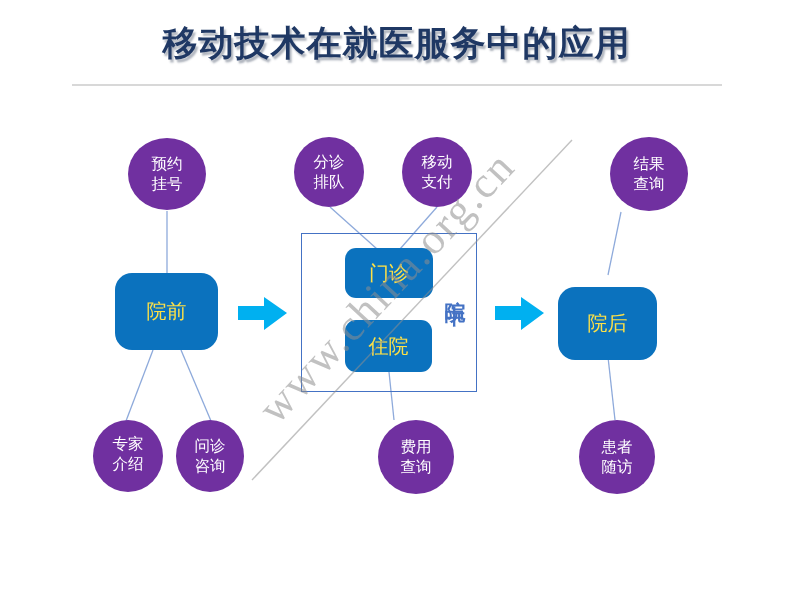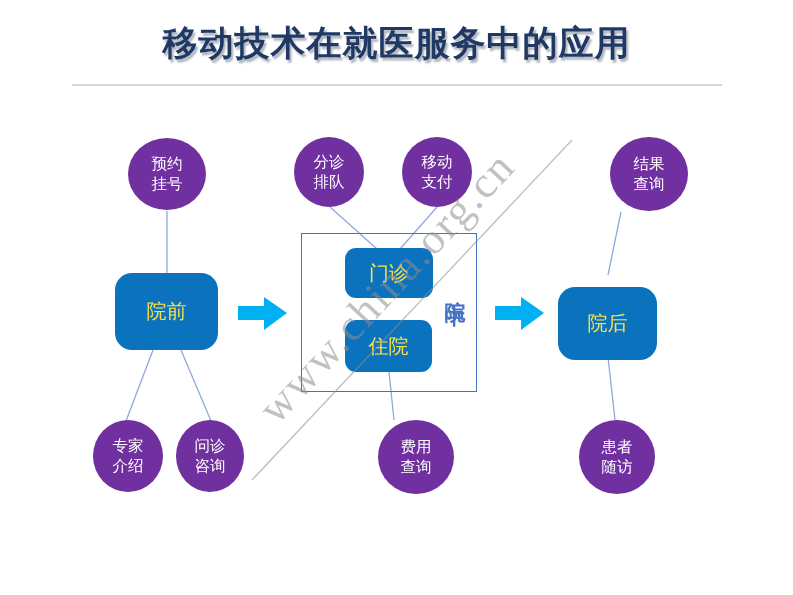--- a/index.html
+++ b/index.html
@@ -117,21 +117,21 @@
   </div>
   <div class="bubble" style="left:402px;top:137px;width:70px;height:70px;">
     <span>移动
 支付</span>
   </div>
   <div class="bubble" style="left:610px;top:137px;width:78px;height:74px;">
     <span>结果
 查询</span>
   </div>
 
-  <div class="bubble" style="left:93px;top:420px;width:70px;height:72px;">
+  <div class="bubble" style="left:93px;top:420px;width:70px;height:72px;font-family:Liberation Mono, monospace;">
     <span>专家
 介绍</span>
   </div>
   <div class="bubble" style="left:176px;top:420px;width:68px;height:72px;">
     <span>问诊
 咨询</span>
   </div>
   <div class="bubble" style="left:378px;top:420px;width:76px;height:74px;">
     <span>费用
 查询</span>

